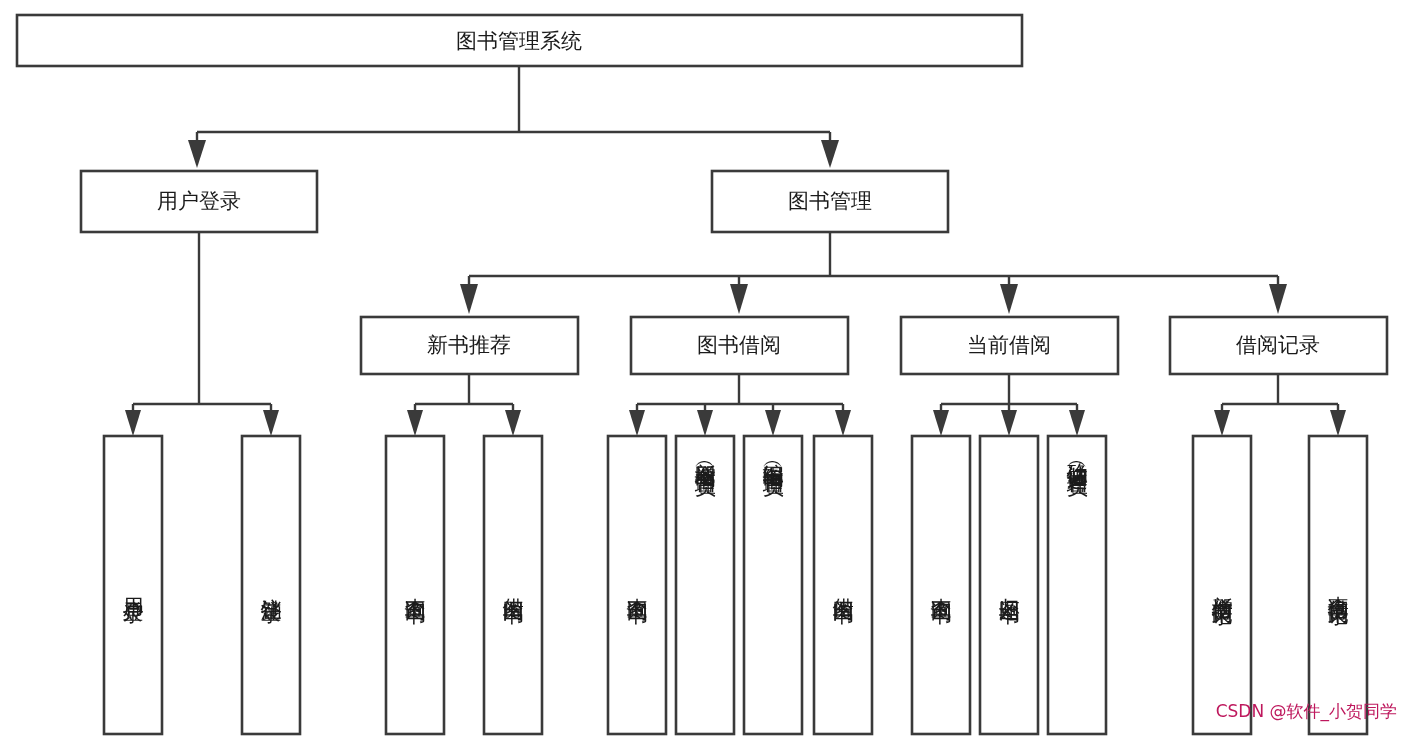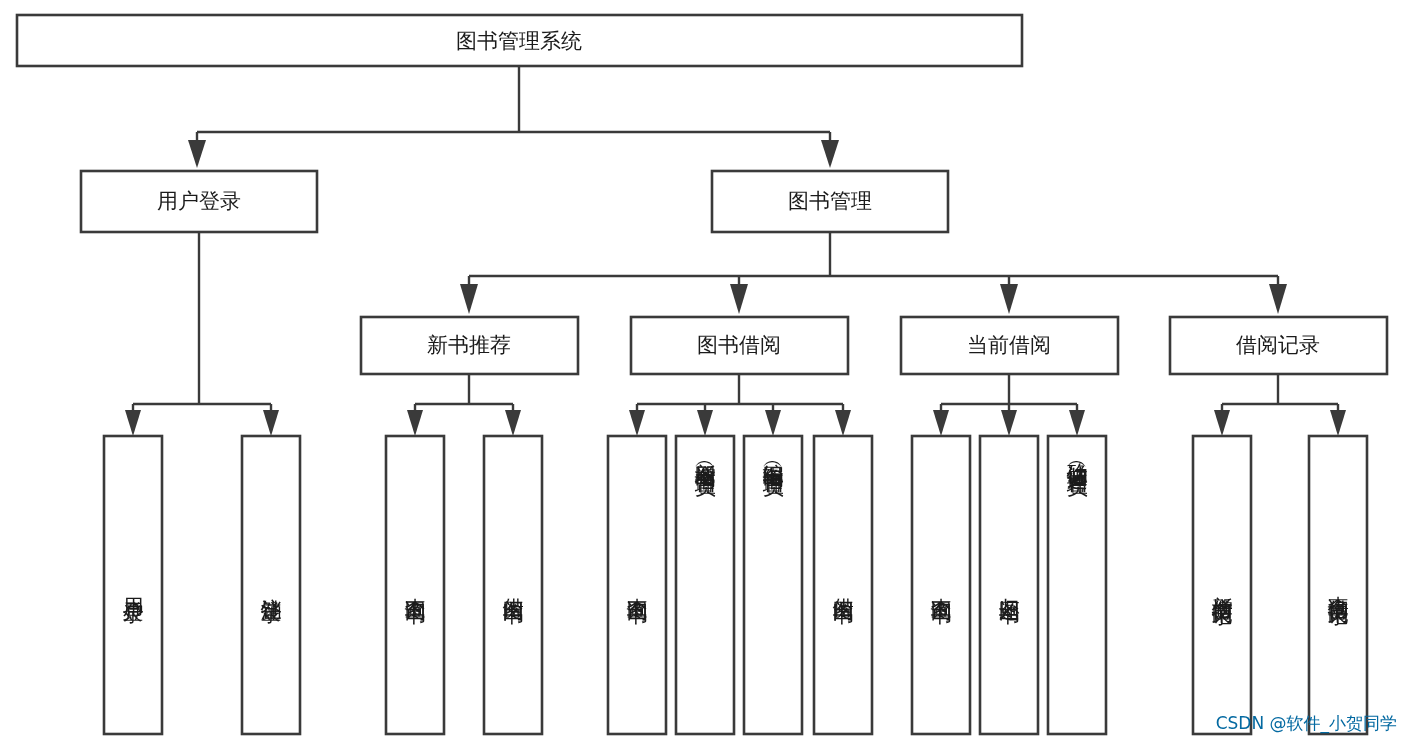--- a/index.html
+++ b/index.html
@@ -68,24 +68,24 @@
     letter-spacing: 2px;
     white-space: nowrap;
     display: flex;
     align-items: center;
     justify-content: center;
     pointer-events: none;
   }
   #watermark {
     position: absolute;
     right: 8px;
-    bottom: 12px;
+    bottom: 24px;
     font-family: "DejaVu Sans", "Liberation Sans", sans-serif;
     font-size: 17px;
-    color: #0369a1;
+    color: #be185d;
     white-space: nowrap;
     user-select: none;
   }
 </style>
 </head>
 <body>
 
 <div id="diagram-root">
 
   <svg id="flow" viewBox="0 0 1405 747">

